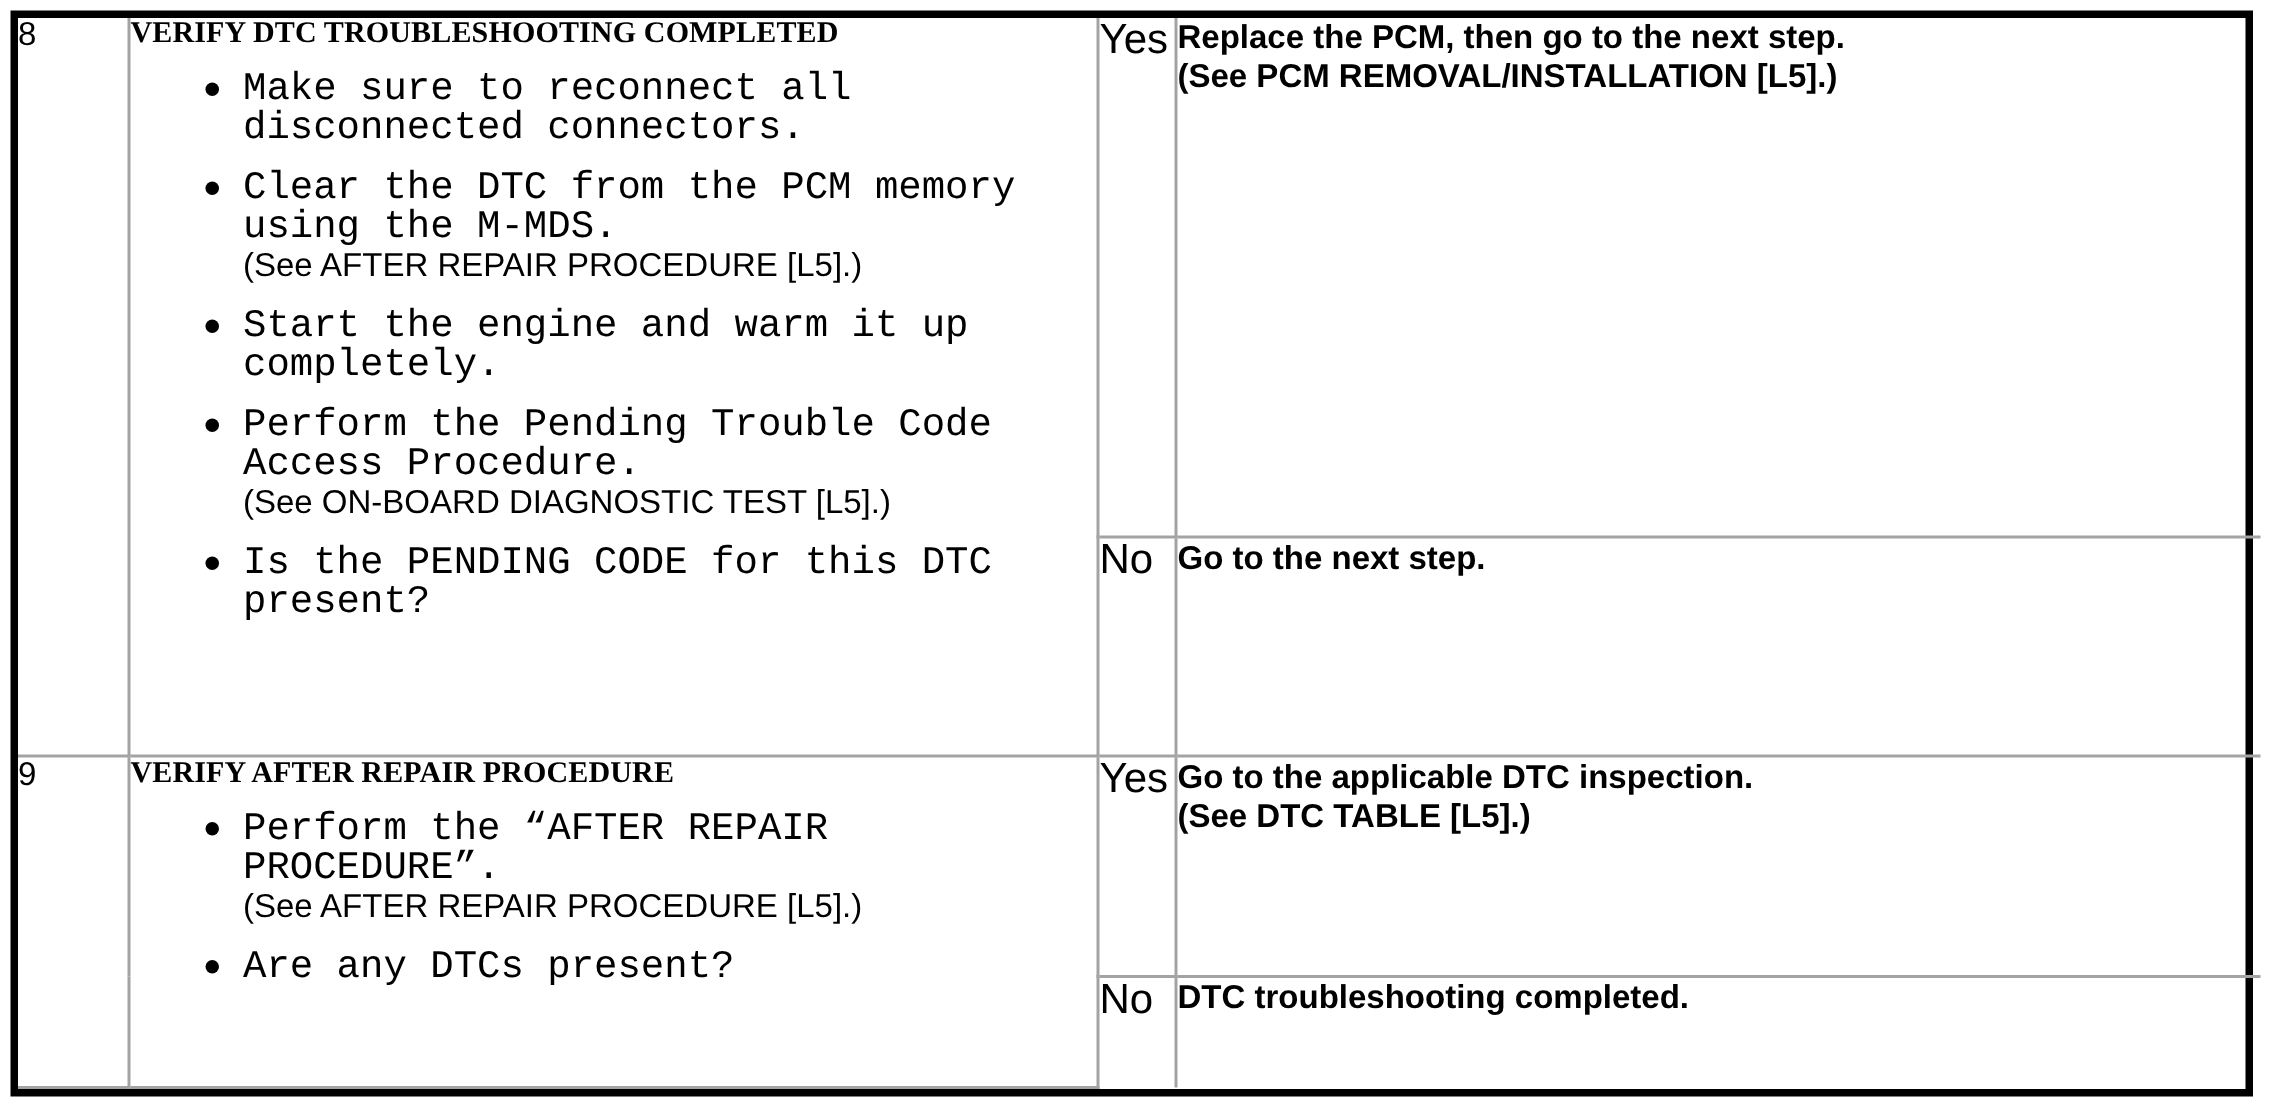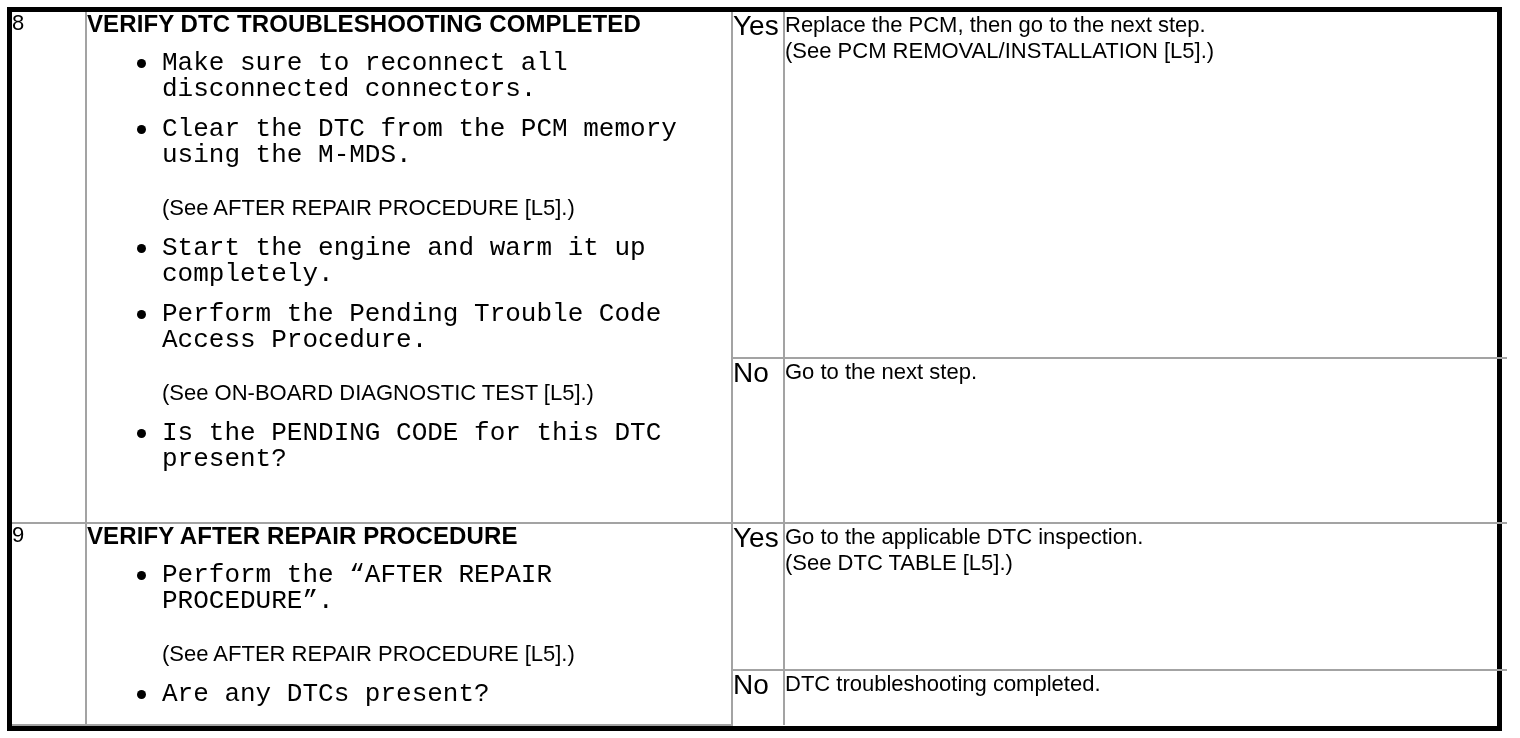--- a/index.html
+++ b/index.html
@@ -59,30 +59,32 @@
     padding: 10px 10px 6px 13px;
   }
   .yn-cell {
     padding: 10px 0 0 6px;
     font-size: 28px;
     line-height: 1.0;
     white-space: nowrap;
   }
   .result-cell {
     padding: 10px 10px 6px 11px;
+    font-weight: bold;
   }
 
   
   .action-title {
-    font-size: 24px;
+    font-size: 20px;
     font-weight: bold;
     line-height: 1.0;
     letter-spacing: 0.1px;
     margin: 0 0 0 0;
     white-space: nowrap;
+    font-family: Liberation Serif, serif;
   }
 
   ul.blist {
     list-style: none;
     margin: 0;
     padding: 0;
   }
   ul.blist > li.bullet {
     position: relative;
     font-size: 26px;
@@ -100,21 +102,20 @@
     width: 9px;
     height: 9px;
     border-radius: 50%;
     background: #000000;
   }
   ul.blist > li.note {
     position: relative;
     font-size: 22px;
     line-height: 26px;
     margin-left: 75px;
-    margin-top: 27px;
   }
 
   .res-line {
     font-size: 22px;
     line-height: 26px;
   }
   .res-line + .res-line {
   }
 </style>
 </head>

